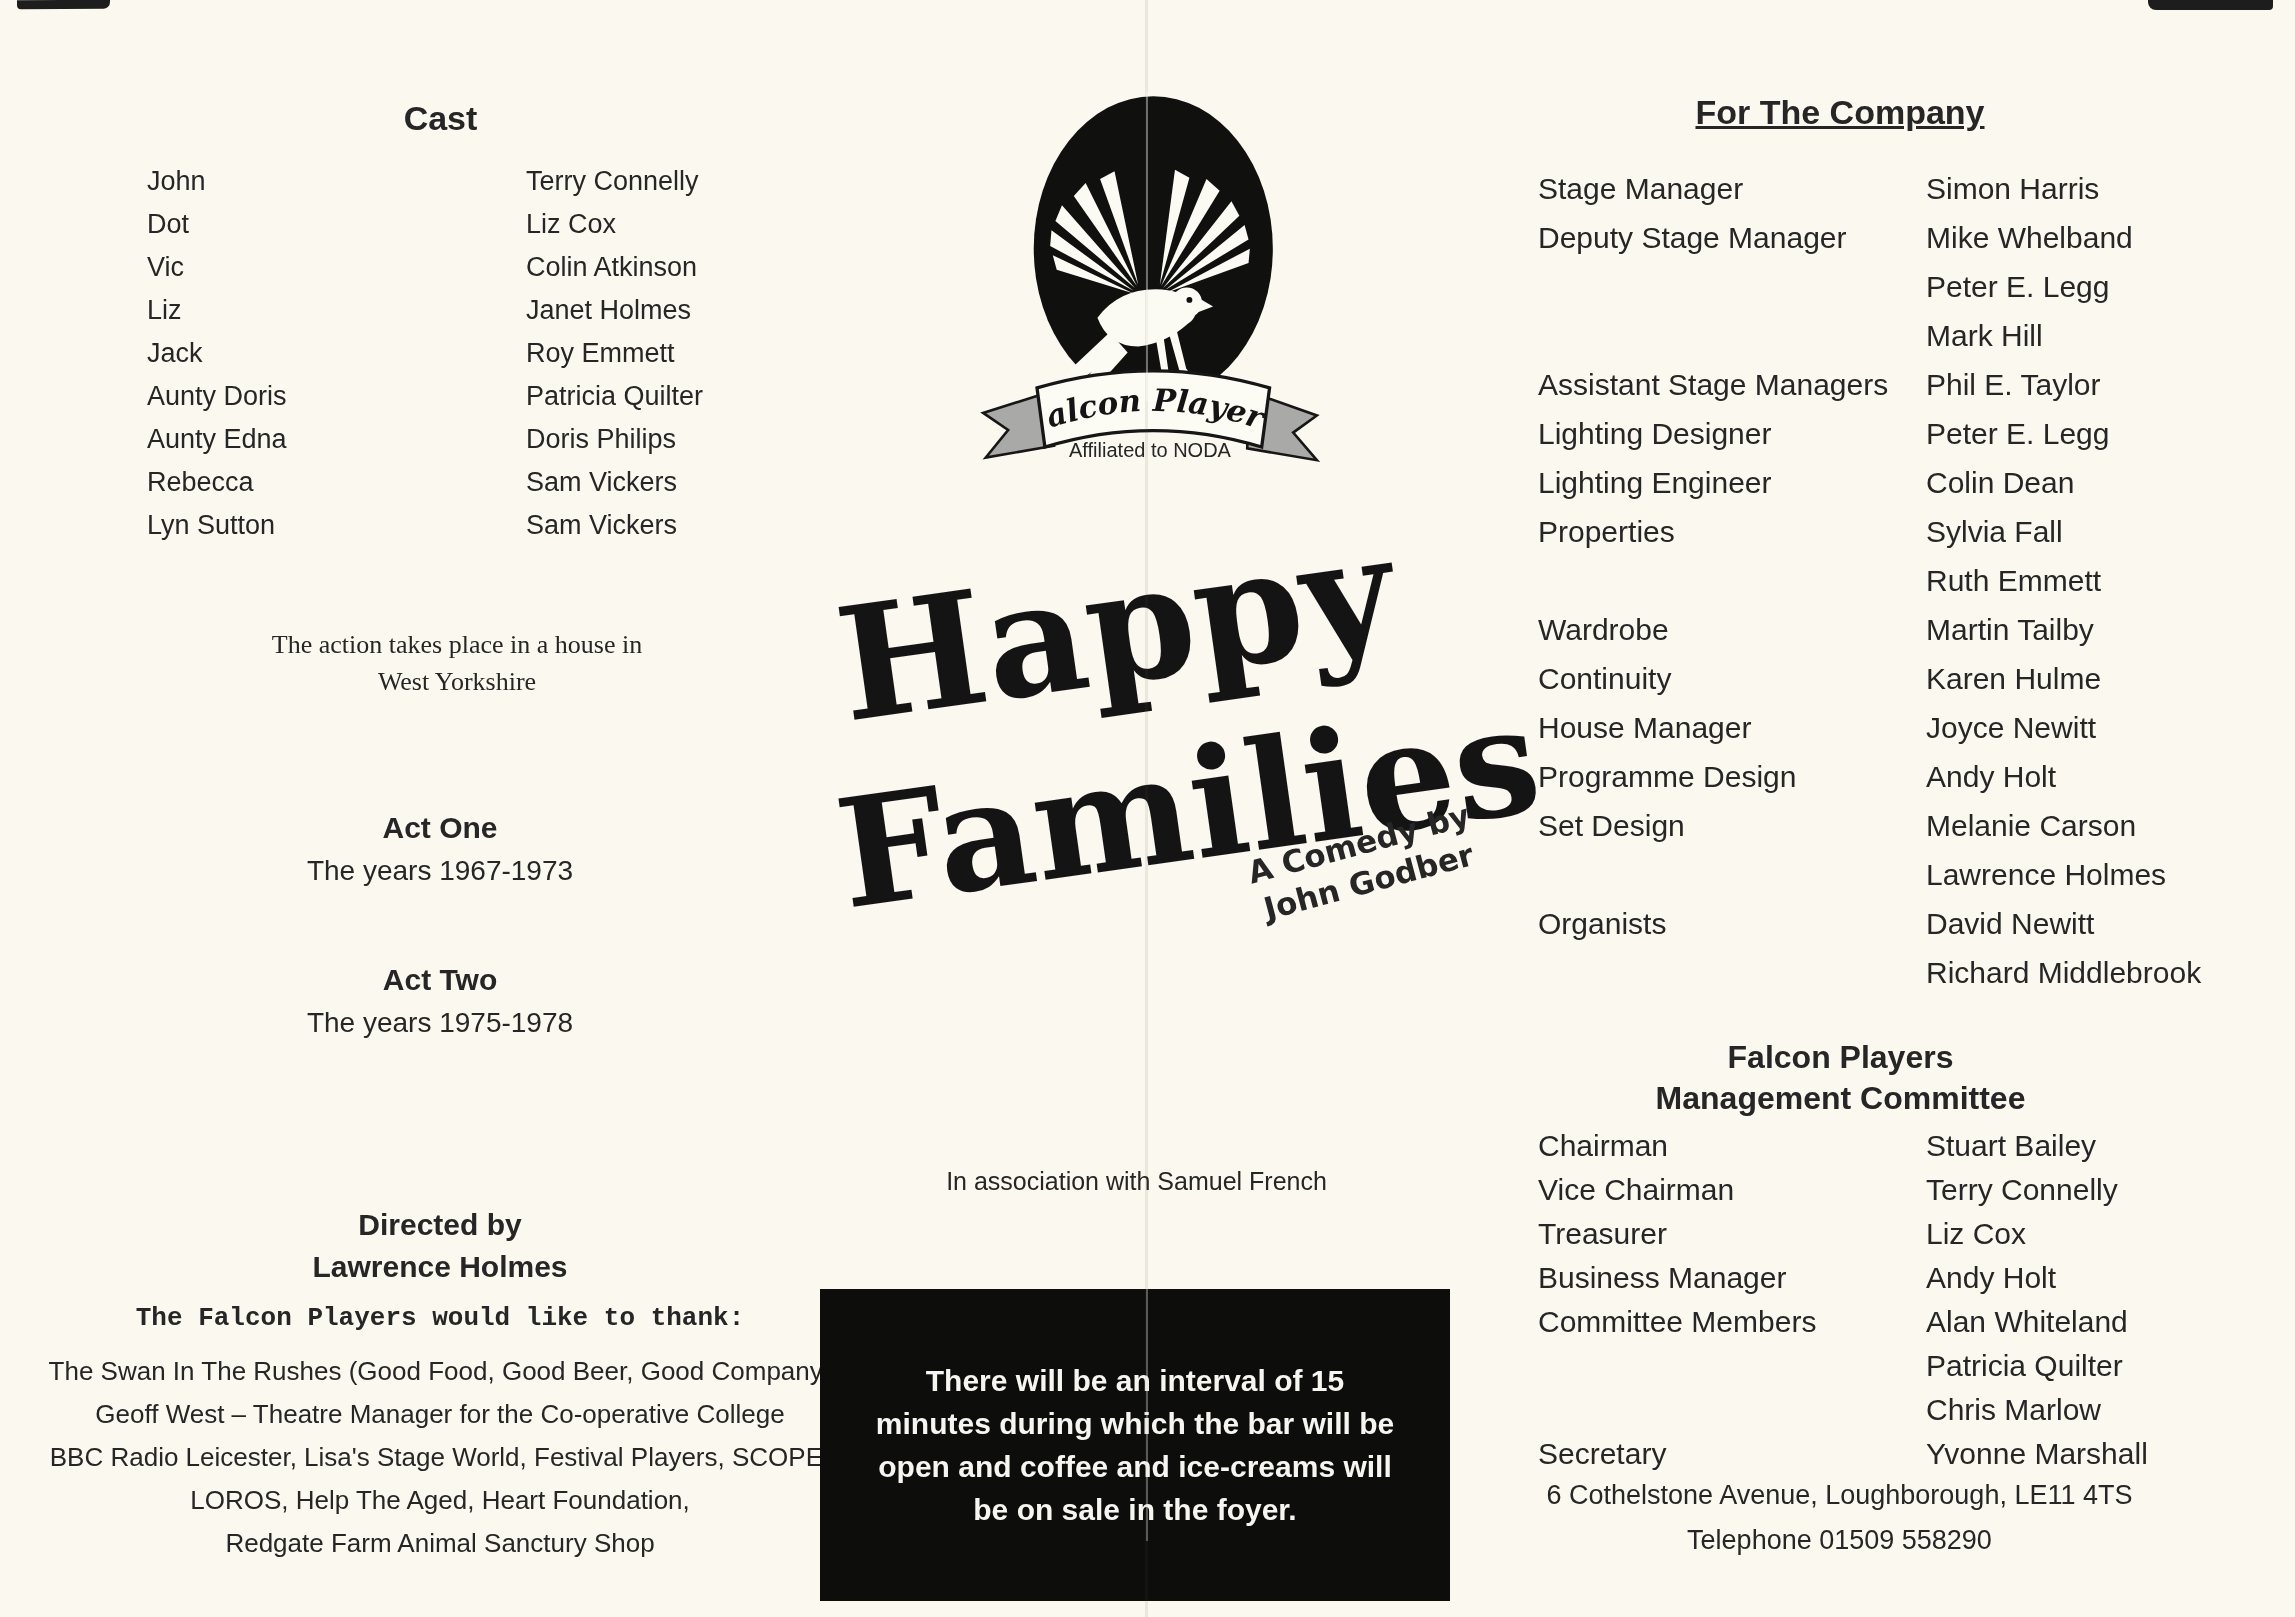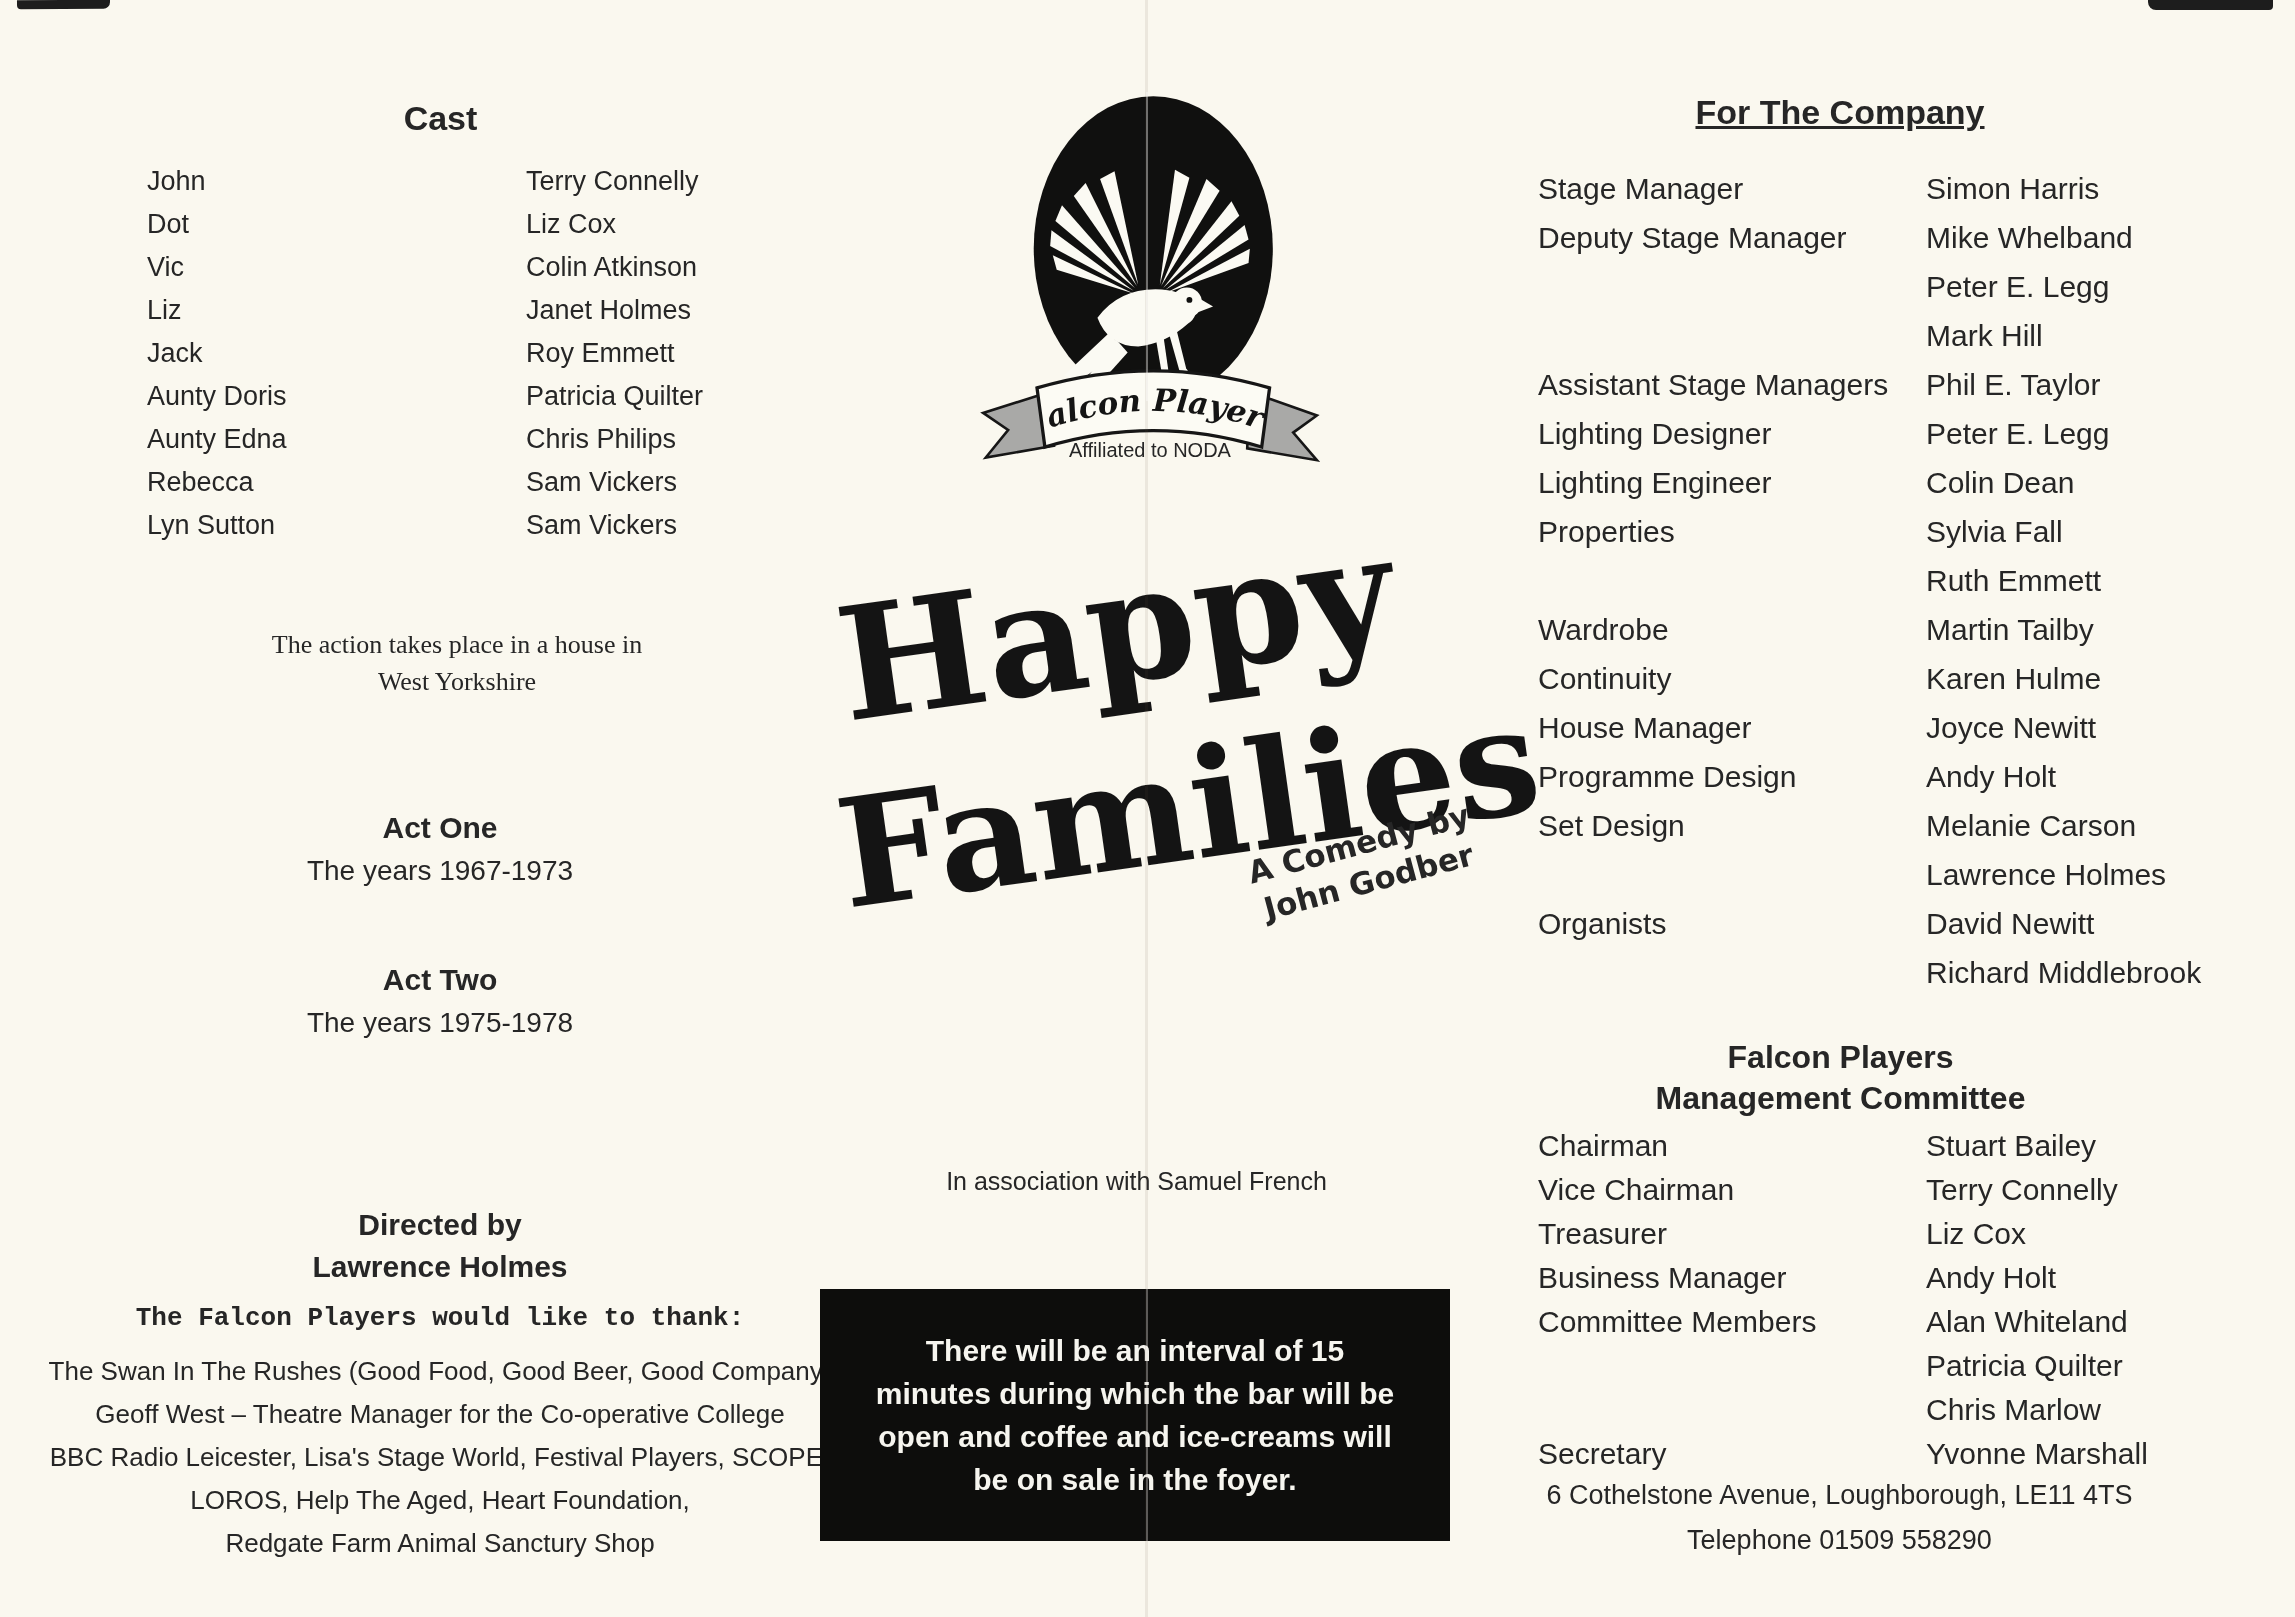--- a/index.html
+++ b/index.html
@@ -37,21 +37,21 @@
   
   .logo-svg{left:966px;top:91px;}
   .affiliated{left:1025px;top:439px;width:250px;font-size:20px;}
   .big-title{position:absolute;font-family:"DejaVu Serif",serif;font-weight:bold;color:#141414;
              transform-origin:0 0;white-space:nowrap;line-height:1;}
   .title-1{left:829px;top:590px;font-size:156px;transform:rotate(-8deg);}
   .title-2{left:829px;top:781px;font-size:150px;transform:rotate(-8deg);}
   .byline{left:1217px;top:862px;width:283px;font-family:"DejaVu Sans",sans-serif;font-weight:bold;
           font-size:31px;line-height:39px;transform:rotate(-15deg);transform-origin:0 0;text-align:center;}
   .association{left:854px;top:1167px;width:565px;font-size:25px;}
-  .interval-box{left:820px;top:1289px;width:630px;height:252px;background:#0d0d0c;
+  .interval-box{left:820px;top:1289px;width:630px;height:312px;background:#0d0d0c;
                 display:flex;flex-direction:column;justify-content:center;align-items:center;}
   .interval-box .line{color:#f6f5ef;font-weight:bold;font-size:30px;line-height:43px;text-align:center;}
   
   .company-title{left:1531px;top:93px;width:618px;text-decoration:underline;}
   .company-list{left:1538px;top:172px;width:749px;font-size:30px;}
   .company-list .row{display:grid;grid-template-columns:388px auto;height:49px;align-items:baseline;}
   .committee-heading{left:1525px;top:1037px;width:631px;font-weight:bold;font-size:32px;line-height:41px;}
   .committee-list{left:1538px;top:1129px;width:749px;font-size:30px;}
   .committee-list .row{display:grid;grid-template-columns:388px auto;height:44px;align-items:baseline;}
   .address{left:1511px;top:1480px;width:657px;font-size:27px;}
@@ -94,21 +94,21 @@
         <span>Roy Emmett</span>
       </div>
 
       <div class="row">
         <span>Aunty Doris</span>
         <span>Patricia Quilter</span>
       </div>
 
       <div class="row">
         <span>Aunty Edna</span>
-        <span>Chris Philips</span>
+        <span>Doris Philips</span>
       </div>
 
       <div class="row">
         <span>Rebecca</span>
         <span>Sam Vickers</span>
       </div>
 
       <div class="row">
         <span>Lyn Sutton</span>
         <span>Sam Vickers</span>

